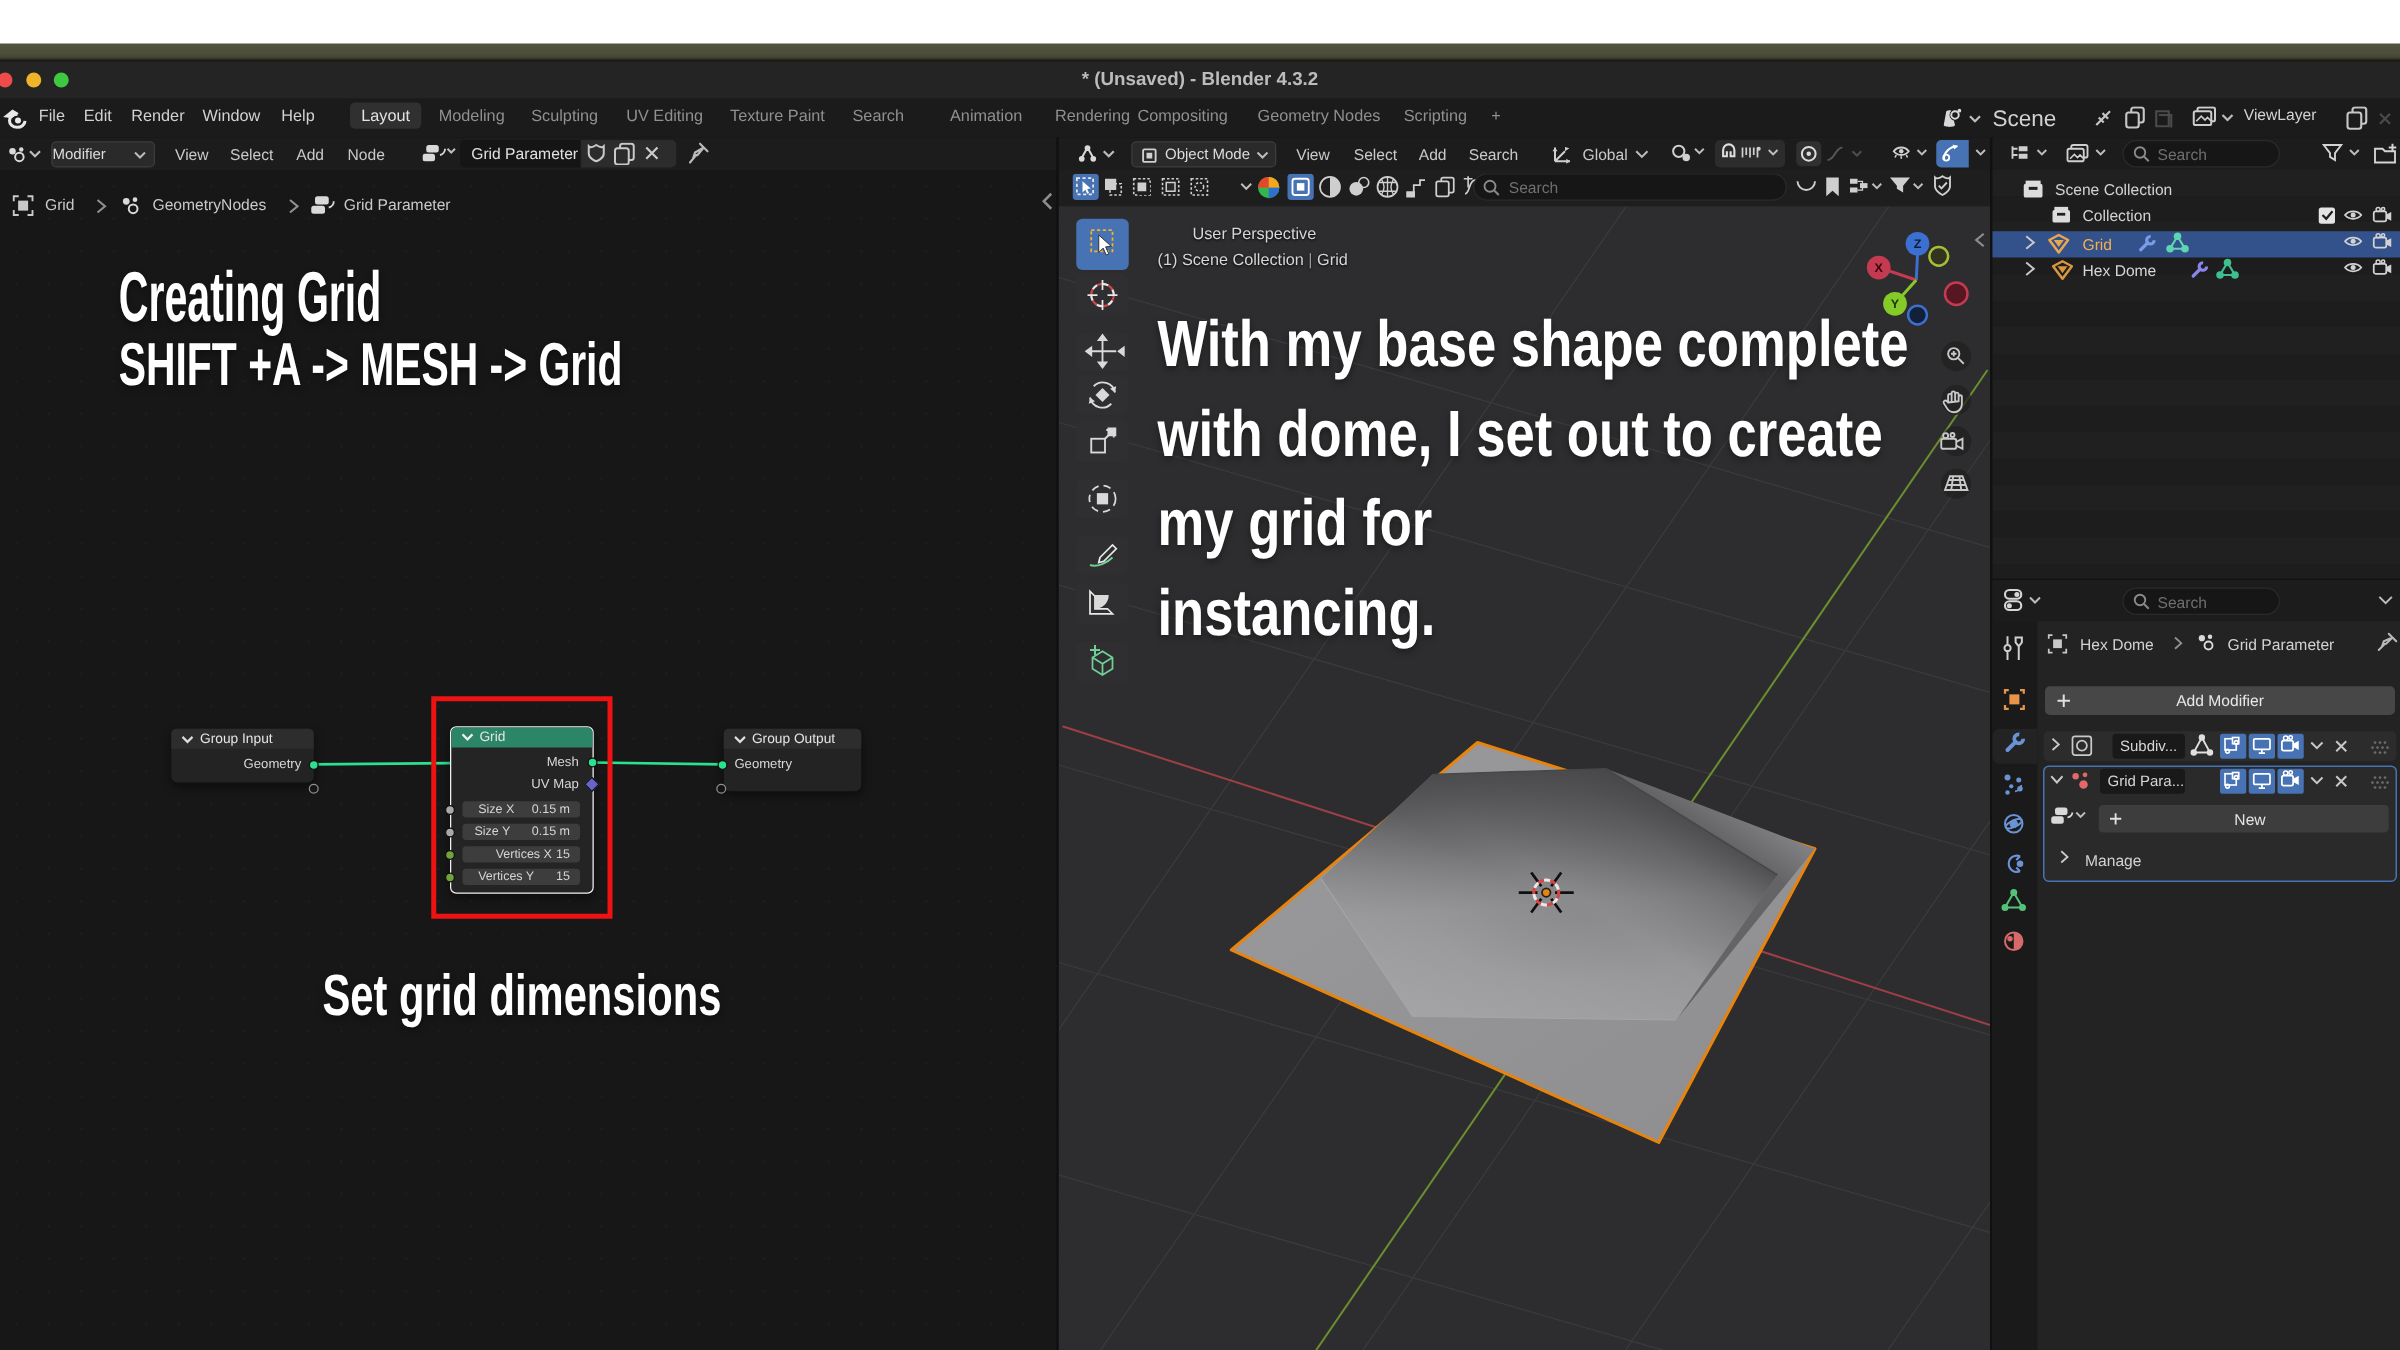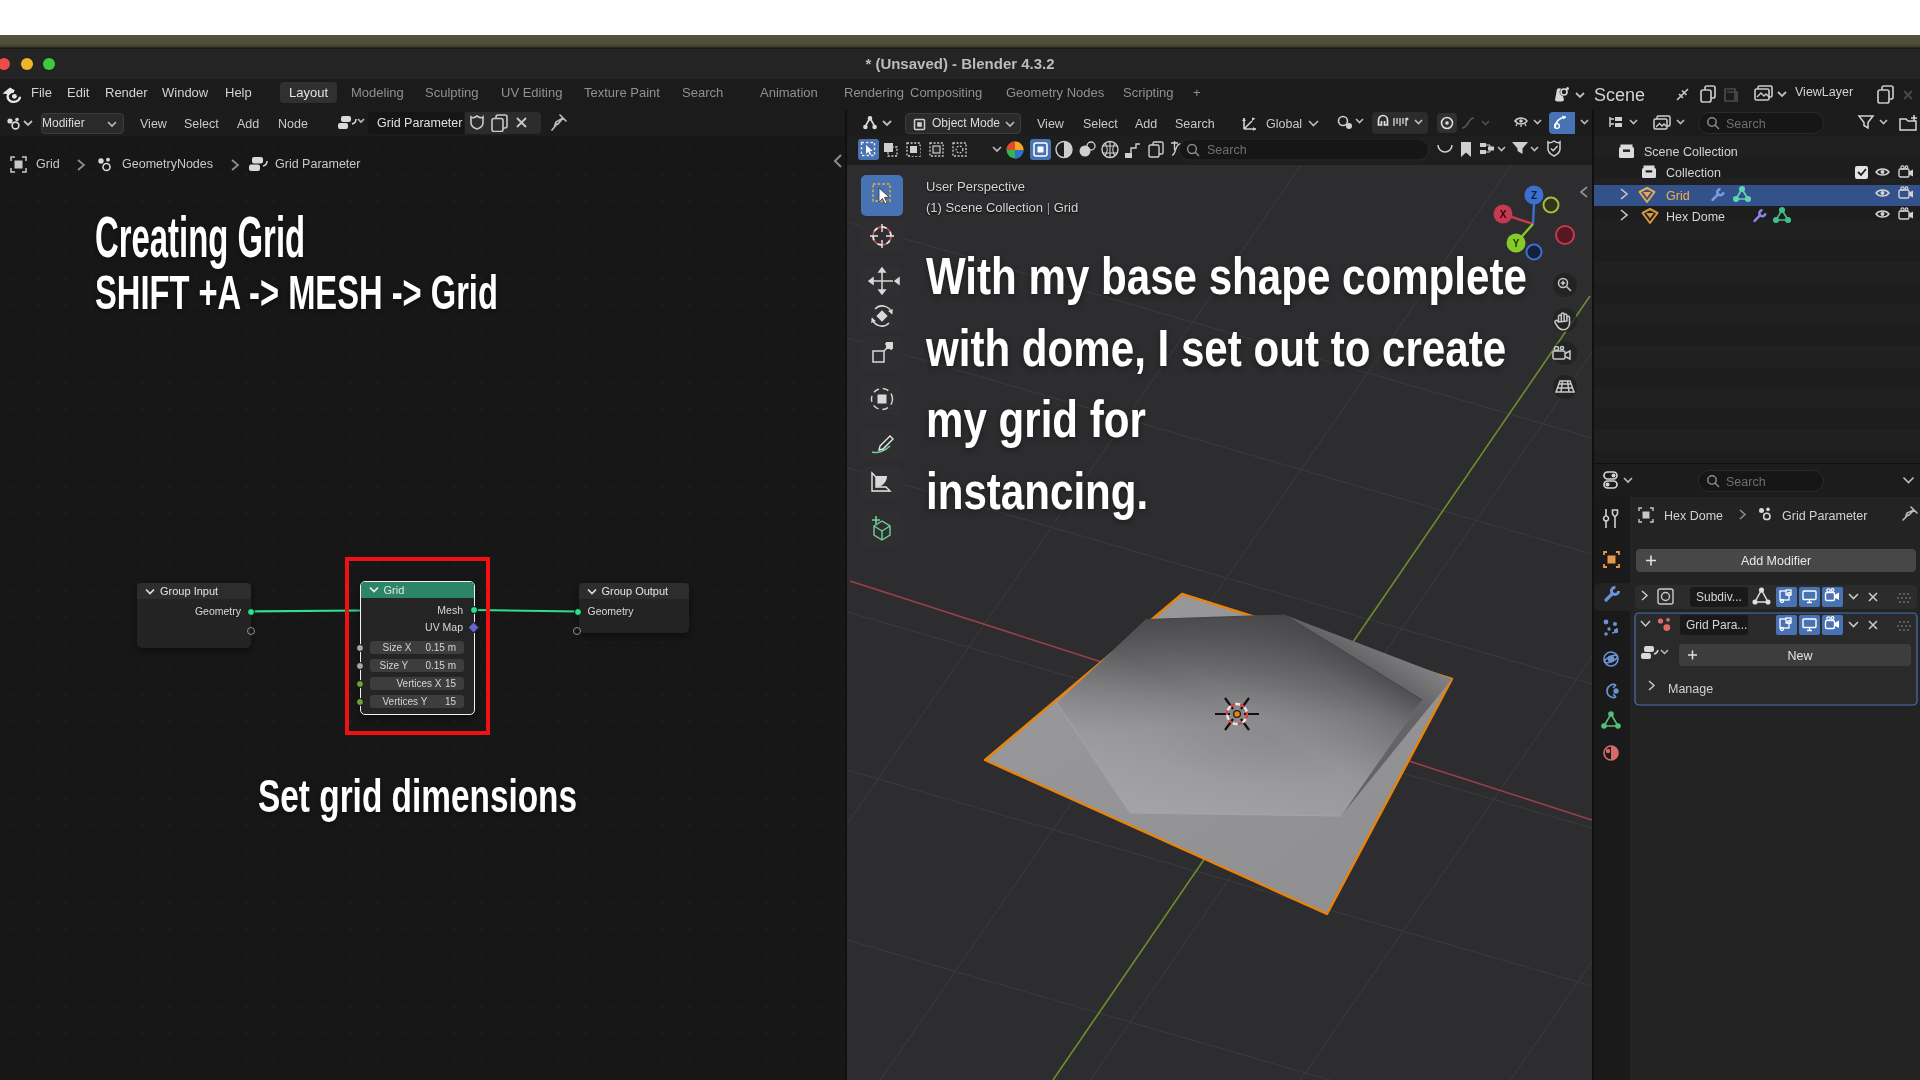--- a/index.html
+++ b/index.html
@@ -278,21 +278,21 @@
 
   <div class="bigtext" id="txt1" style="left:95px;top:204.8px;font-size:56.5px;transform:scaleX(0.582)">Creating Grid</div>
   <div class="bigtext" id="txt2" style="left:95px;top:263.7px;font-size:48.5px;transform:scaleX(0.674)">SHIFT +A -&gt; MESH -&gt; Grid</div>
   <div class="bigtext" id="txt3" style="left:258px;top:768.9px;font-size:46.5px;transform:scaleX(0.718)">Set grid dimensions</div>
 
   <svg class="abs" style="left:240px;top:600px" width="350px" height="20" viewBox="0 0 350 20">
     <path d="M11 11.5 L120 10.5" stroke="#2ce08f" stroke-width="2.2" fill="none"></path>
     <path d="M234 10 L338 11.5" stroke="#2ce08f" stroke-width="2.2" fill="none"></path>
   </svg>
 
-  <div class="node" style="left:137px;top:583px;width:114px;height:65px">
+  <div class="node" style="left:137px;top:583px;width:114px;height:43px">
     <div class="nodehdr" style="background:#2d2d2d"><svg class="harrow" width="10" height="8" viewBox="0 0 10 8">
         <path d="M1 1.5 l4 4 l4 -4" fill="none" stroke="#dddddd" stroke-width="1.7"></path>
       </svg>Group Input</div>
     <div style="position:absolute;right:10px;top:22px;font-size:10.5px;color:#d8d8d8">Geometry</div>
   </div>
   <div class="socket" style="left:247px;top:608px;background:#2ce08f"></div>
   <div class="socket" style="left:247px;top:626.5px;background:transparent;border:1.7px solid #909090"></div>
 
   <div class="node" style="left:359.5px;top:580.5px;width:115.5px;height:134px;border:1.5px solid #f2f2f2;background:#242424">
     <div class="nodehdr" style="background:#2c8566"><svg class="harrow" width="10" height="8" viewBox="0 0 10 8">
@@ -524,21 +524,21 @@
         </g>
       <g transform="translate(707,214)">
           <path d="M2 13 L6 2 H16 L20 13 Z M5 5 H17 M4 9 H19 M8.5 2 L7 13 M13.5 2 L15 13"></path>
         </g>
     </g>
 
     <path d="M740 22 L734 27 L740 32" fill="none" stroke="#8d8d8d" stroke-width="1.8"></path>
   </svg>
   </div>
 
-  <span class="abs" style="left:926px;top:179px;color:#d6d6d6;font-size:13px;text-shadow:0 1px 2px #000">User Perspective</span>
+  <span class="abs" style="left:954px;top:179px;color:#d6d6d6;font-size:13px;text-shadow:0 1px 2px #000">User Perspective</span>
   <span class="abs" style="left:926px;top:200px;color:#d6d6d6;font-size:13px;text-shadow:0 1px 2px #000">(1) Scene Collection <span style="color:#9a9a9a">|</span> Grid</span>
   <div class="bigtext" id="txt4" style="left:926px;top:241.1px;font-size:52.3px;line-height:71.5px;transform:scaleX(0.805)">With my base shape complete<br>with dome, I set out to create<br>my grid for<br>instancing.</div>
 
   <svg class="abs" style="left:858px;top:170px" width="52" height="390" viewBox="0 0 52 390">
     <g fill="#2f2f31">
       <rect x="3" y="50" width="42" height="32" rx="5"></rect>
       <rect x="3" y="96" width="42" height="31" rx="5"></rect>
       <rect x="3" y="131" width="42" height="31" rx="5"></rect>
       <rect x="3" y="166" width="42" height="34" rx="5"></rect>
       <rect x="3" y="213" width="42" height="32" rx="5"></rect>

